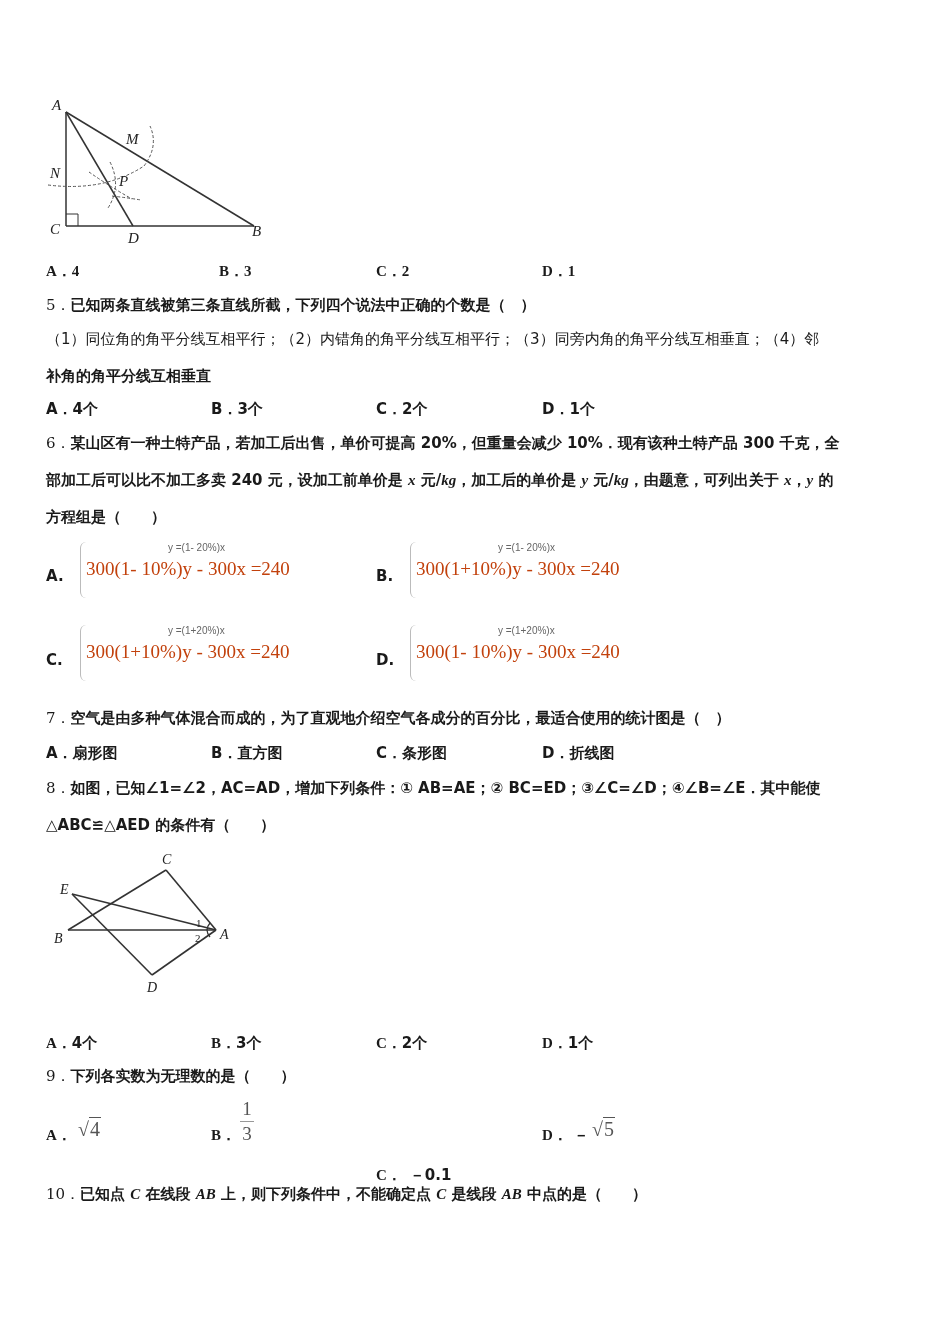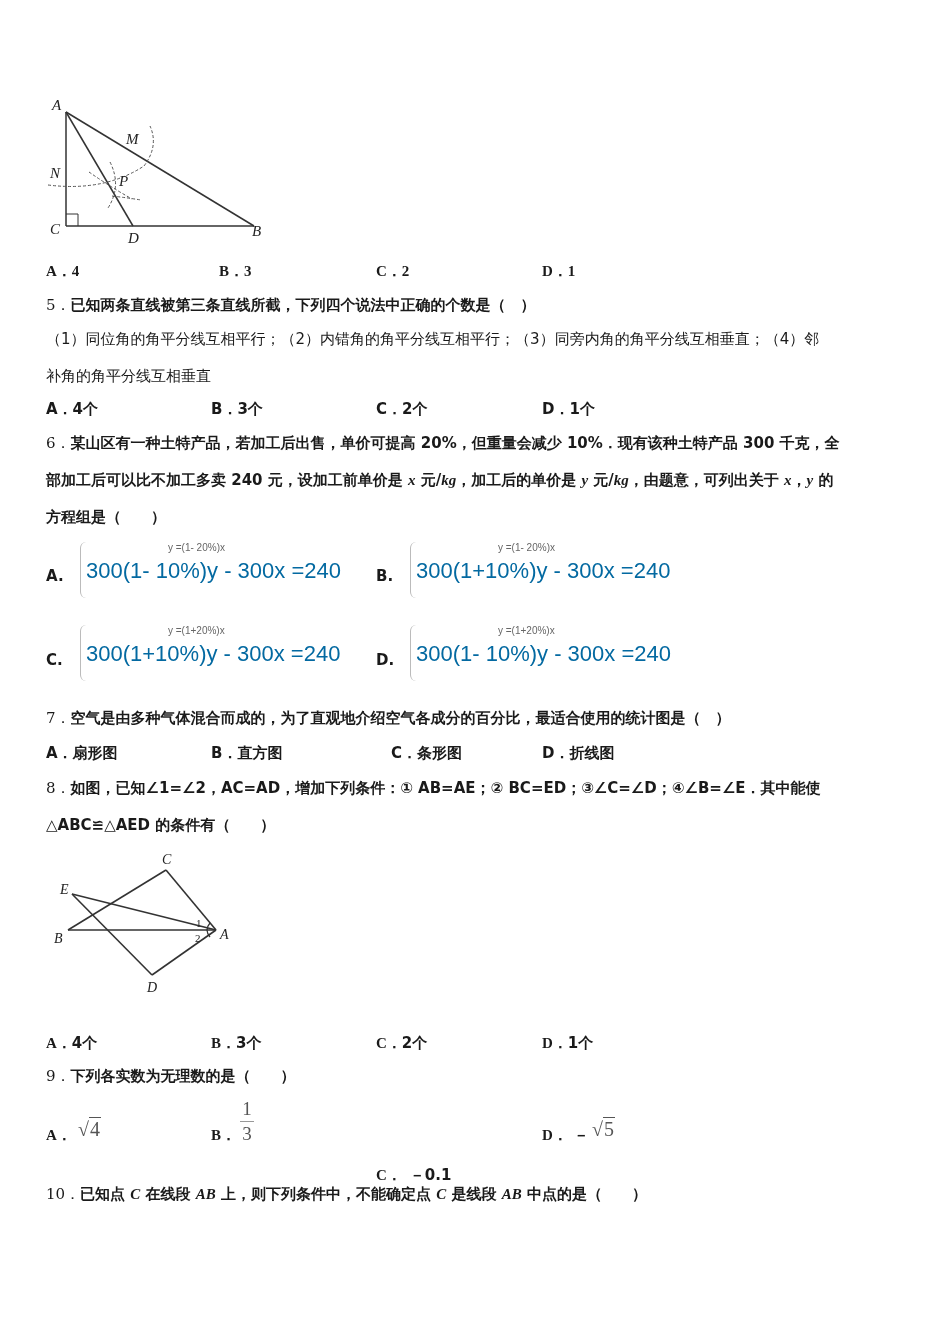--- a/index.html
+++ b/index.html
@@ -6,21 +6,21 @@
   body { width:950px; height:1344px; position:relative; overflow:hidden;
          font-family:"DejaVu Sans","Liberation Sans",sans-serif; color:#1a1a1a; }
   .abs { position:absolute; }
   .line { position:absolute; left:46px; font-size:15px; line-height:20px; white-space:nowrap; font-weight:bold; }
   .qnum { font-family:"DejaVu Serif","Liberation Serif",serif; font-weight:normal; }
   .opt { position:absolute; font-size:15px; line-height:20px; font-weight:bold; white-space:nowrap; }
   .latin { font-family:"Liberation Serif","DejaVu Serif",serif; font-weight:bold; }
   .it { font-style:italic; font-family:"Liberation Serif","DejaVu Serif",serif; font-weight:bold; }
   .eq { position:absolute; font-family:"Liberation Sans","DejaVu Sans",sans-serif; color:#555; font-weight:normal; }
   .eq .top { position:absolute; font-size:10px; left:88px; top:0; white-space:nowrap; color:#666; }
-  .eq .main { position:absolute; font-size:22px; left:6px; top:16px; white-space:nowrap; color:#0369a1; }
+  .eq .main { position:absolute; font-size:19px; left:6px; top:16px; white-space:nowrap; color:#c2410c;font-family:Liberation Serif, serif; }
   .eq .brace { position:absolute; left:0; top:0; width:6px; height:56px; border-left:1px solid #bbb; border-radius:6px 0 0 6px; }
   .math { font-family:"Liberation Serif","DejaVu Serif",serif; font-weight:normal; color:#555; }
 </style>
 </head>
 <body>
 
 <svg class="abs" style="left:44px;top:96px;" width="230" height="150">
   <g stroke="#333" stroke-width="1.5" fill="none">
     <line x1="22" y1="16" x2="22" y2="130"></line>
     <line x1="22" y1="130" x2="210" y2="130"></line>
@@ -47,21 +47,21 @@
 
 <div>
   <div class="opt" style="left:46px;top:261px;"><span class="latin">A．</span><span class="latin">4</span></div>
   <div class="opt" style="left:211px;top:261px;margin-left:8px;"><span class="latin">B．</span><span class="latin">3</span></div>
   <div class="opt" style="left:376px;top:261px;"><span class="latin">C．</span><span class="latin">2</span></div>
   <div class="opt" style="left:542px;top:261px;text-align:center;"><span class="latin">D．</span><span class="latin">1</span></div>
 </div>
 
 <div class="line" style="top:295px;"><span class="qnum">5．</span><span>已知两条直线被第三条直线所截，下列四个说法中正确的个数是（　）</span></div>
 <div class="line" style="top:329px;font-weight:normal;">（1）同位角的角平分线互相平行；（2）内错角的角平分线互相平行；（3）同旁内角的角平分线互相垂直；（4）邻</div>
-<div class="line" style="top:366px;font-weight:normal;">补角的角平分线互相垂直</div>
+<div class="line" style="top:366px;font-weight:bold;">补角的角平分线互相垂直</div>
 <div class="opt" style="left:46px;top:399px;"><span>A．</span><span>4个</span></div>
 <div class="opt" style="left:211px;top:399px;"><span>B．</span><span>3个</span></div>
 <div class="opt" style="left:376px;top:399px;"><span>C．</span><span>2个</span></div>
 <div class="opt" style="left:542px;top:399px;"><span>D．</span><span>1个</span></div>
 
 <div class="line" style="top:433px;"><span class="qnum">6．</span><span>某山区有一种土特产品，若加工后出售，单价可提高 20%，但重量会减少 10%．现有该种土特产品 300 千克，全</span></div>
 <div class="line" style="top:470px;"><span>部加工后可以比不加工多卖 240 元，设加工前单价是 </span><span class="it">x</span><span> 元/</span><span class="it">kg</span><span>，加工后的单价是 </span><span class="it">y</span><span> 元/</span><span class="it">kg</span><span>，由题意，可列出关于 </span><span class="it">x</span><span>，</span><span class="it">y</span><span> 的</span></div>
 <div class="line" style="top:507px;">方程组是（　　）</div>
 
 <div class="opt" style="left:46px;top:566px;">A.</div>
@@ -85,21 +85,21 @@
 <div class="opt" style="left:376px;top:650px;">D.</div>
 <div class="eq" style="left:410px;top:625px;">
   <div class="brace"></div>
   <div class="top">y =(1+20%)x</div>
   <div class="main">300(1- 10%)y - 300x =240</div>
 </div>
 
 <div class="line" style="top:708px;"><span class="qnum">7．</span><span>空气是由多种气体混合而成的，为了直观地介绍空气各成分的百分比，最适合使用的统计图是（　）</span></div>
 <div class="opt" style="left:46px;top:743px;"><span>A．</span><span>扇形图</span></div>
 <div class="opt" style="left:211px;top:743px;"><span>B．</span><span>直方图</span></div>
-<div class="opt" style="left:376px;top:743px;margin-left:15px;"><span>C．</span><span>条形图</span></div>
+<div class="opt" style="left:376px;top:743px;"><span>C．</span><span>条形图</span></div>
 <div class="opt" style="left:542px;top:743px;"><span>D．</span><span>折线图</span></div>
 
 <div class="line" style="top:778px;"><span class="qnum">8．</span><span>如图，已知∠1=∠2，AC=AD，增加下列条件：① AB=AE；② BC=ED；③∠C=∠D；④∠B=∠E．其中能使</span></div>
 <div class="line" style="top:815px;text-align:center;">△ABC≌△AED 的条件有（　　）</div>
 
 <svg class="abs" style="left:50px;top:850px;" width="190" height="150">
   <g stroke="#333" stroke-width="1.6" fill="none">
     <line x1="18" y1="80" x2="166" y2="80"></line>
     <line x1="18" y1="80" x2="116" y2="20"></line>
     <line x1="116" y1="20" x2="166" y2="80"></line>

